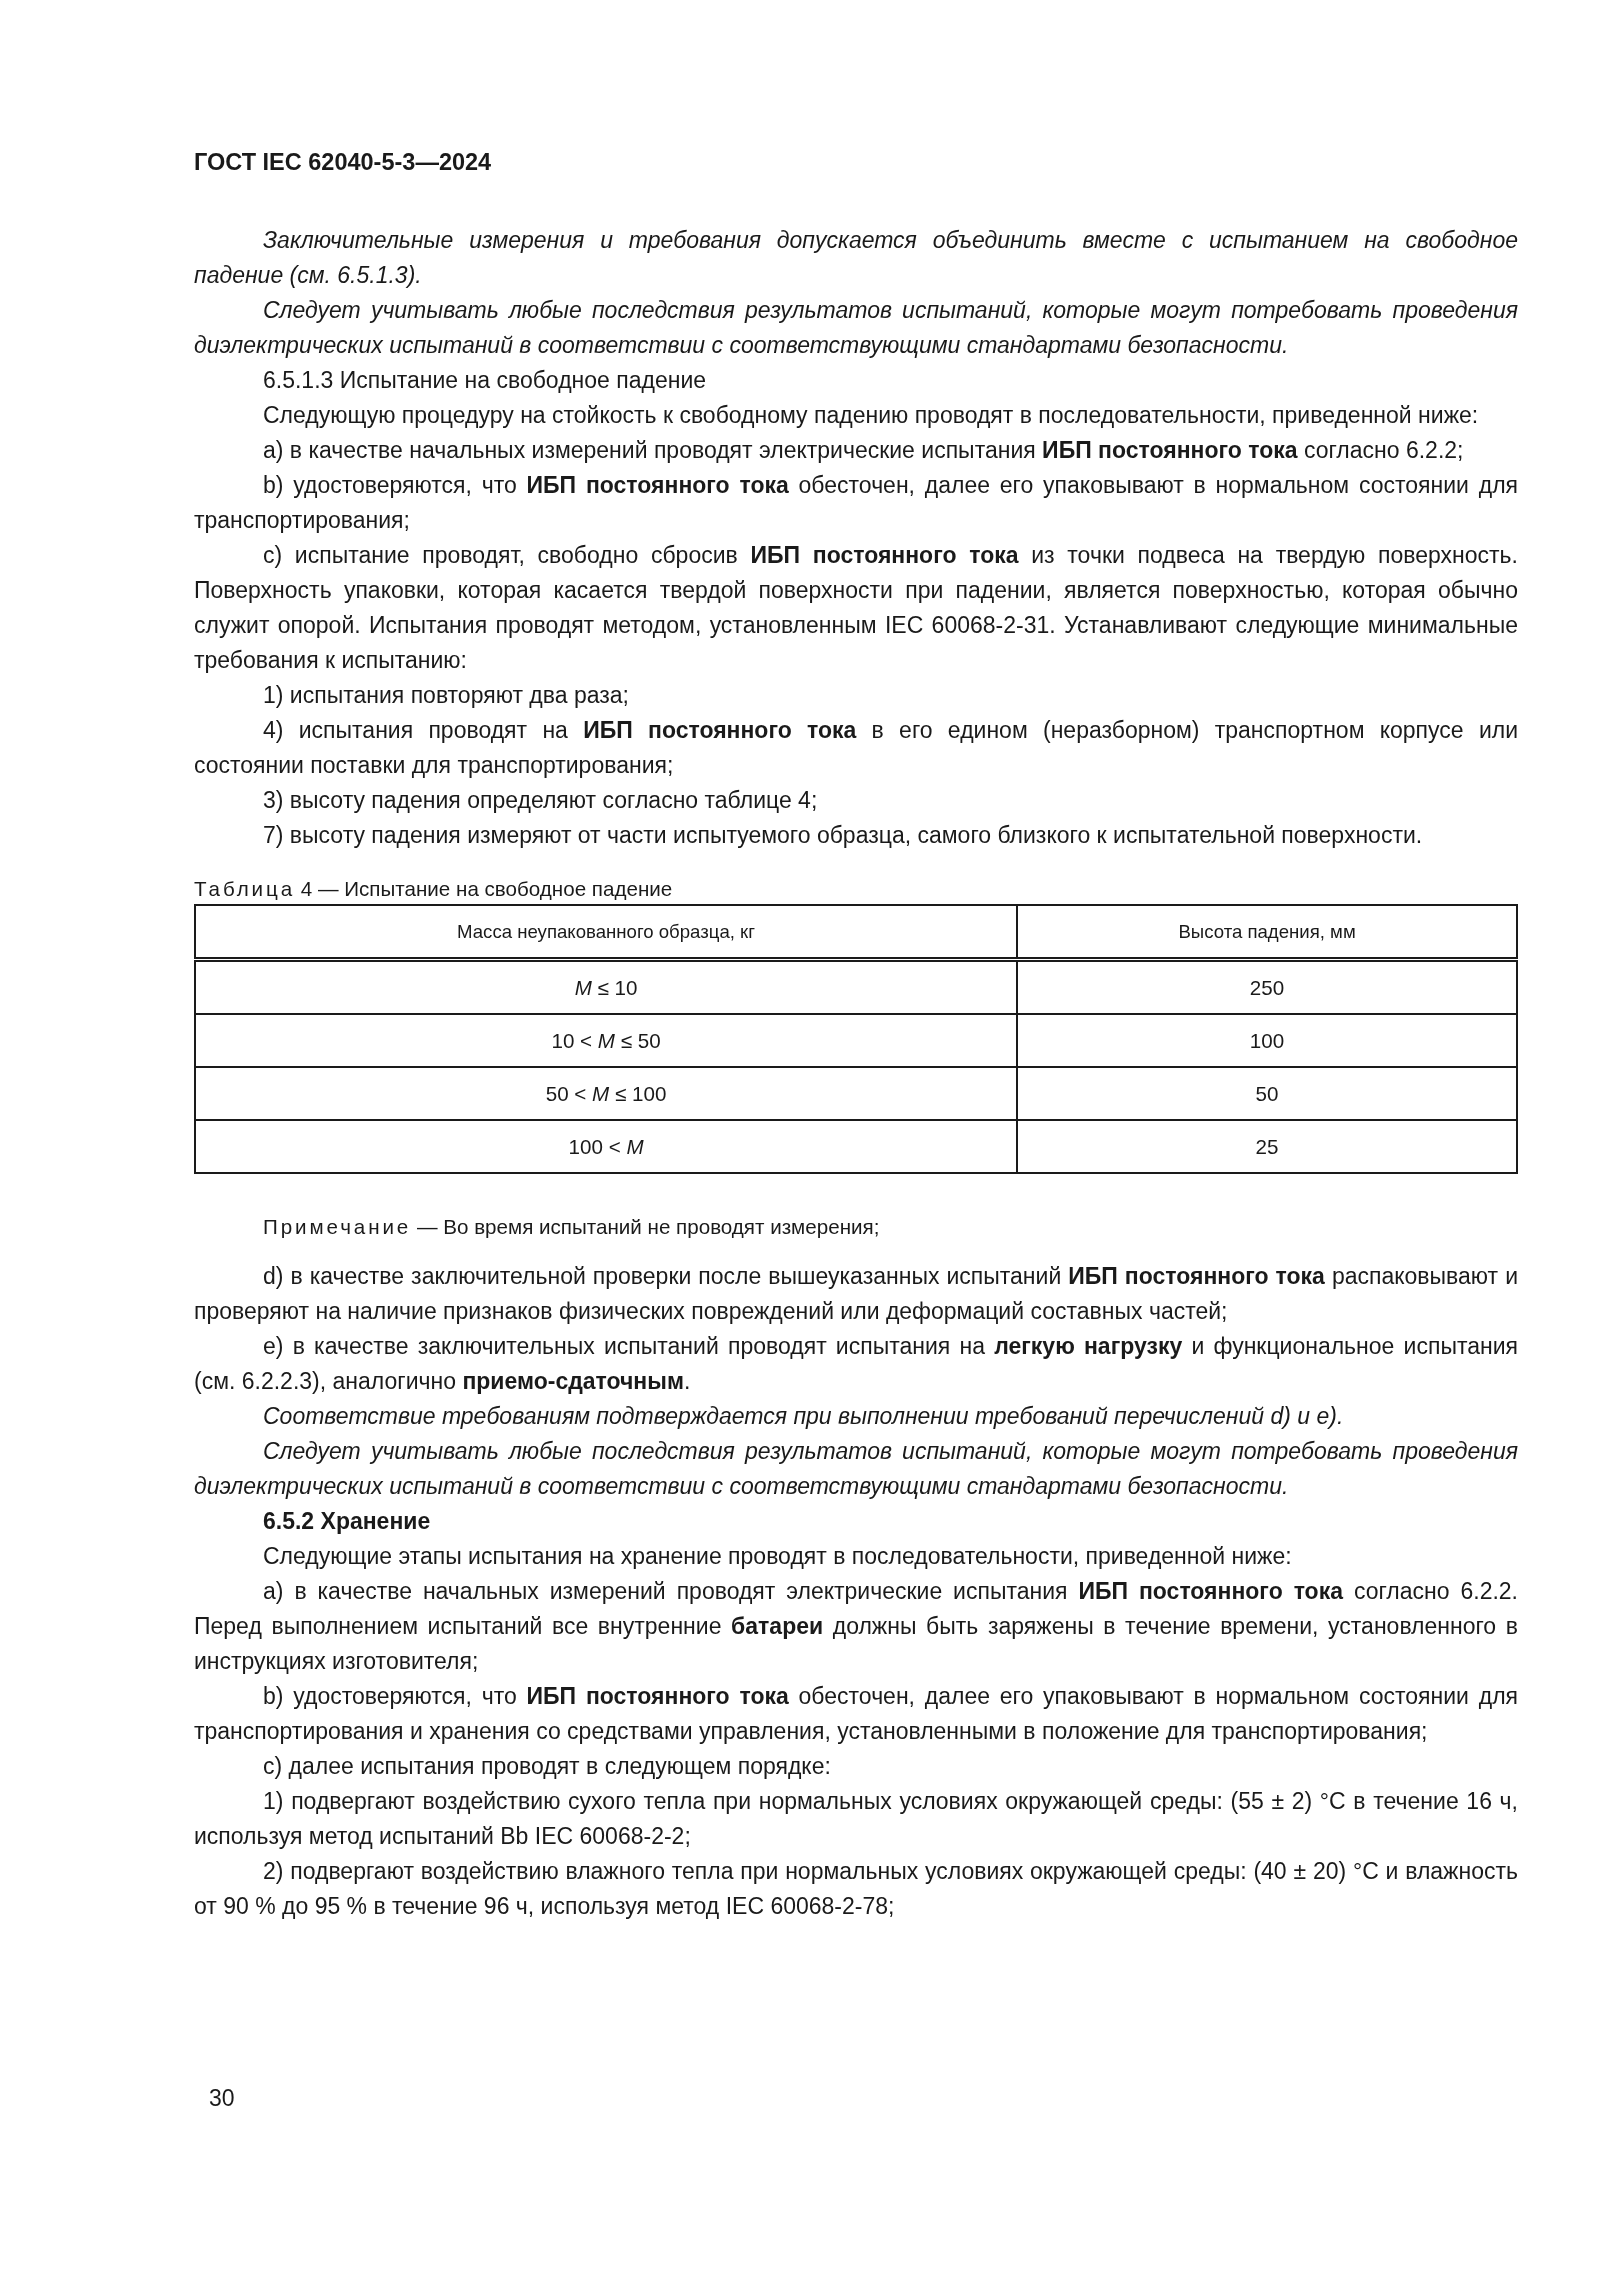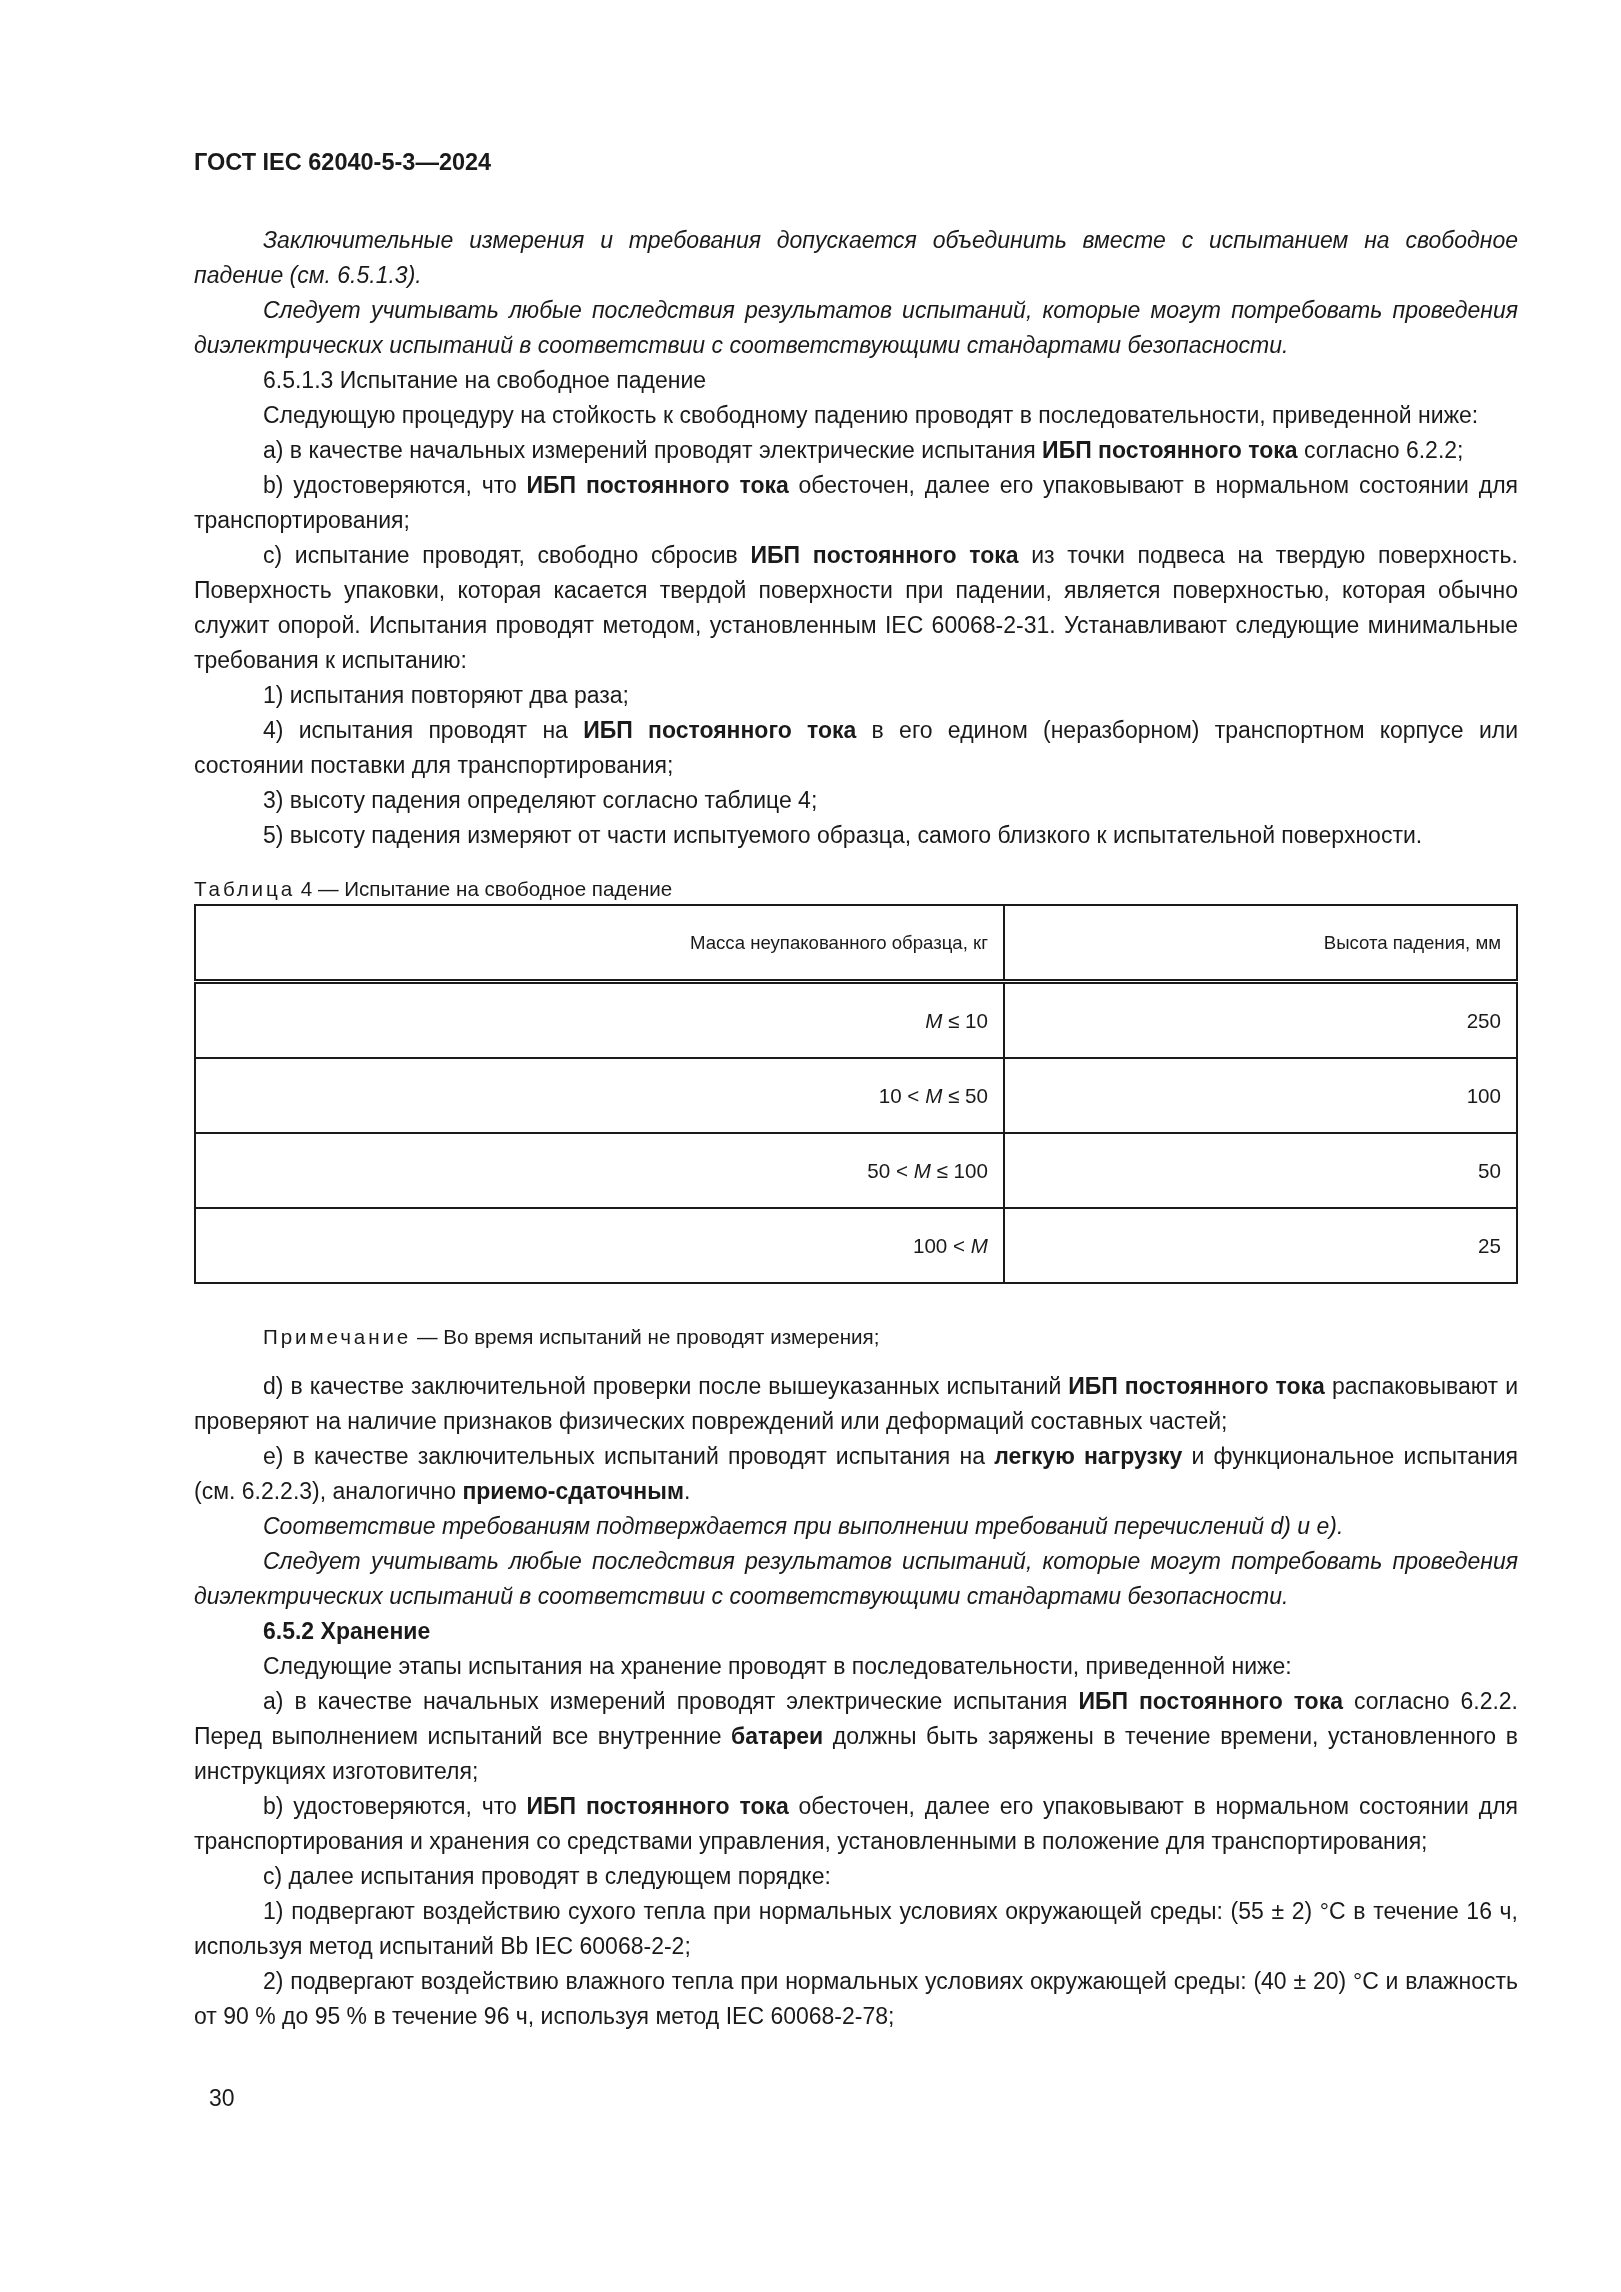--- a/index.html
+++ b/index.html
@@ -7,21 +7,21 @@
          font-family: "Liberation Sans", sans-serif; color: #1a1a1a; }
   .page { position: absolute; left: 194px; top: 0; width: 1324px; }
   .header-title { position: absolute; top: 149px; left: 0; font-size: 23.5px; font-weight: bold; }
   .content { position: absolute; top: 223px; left: 0; width: 1324px; font-size: 23px; line-height: 35px; }
   .p { text-indent: 69px; text-align: justify; margin: 0; }
   .it { font-style: italic; }
   b { font-weight: bold; }
   .spaced { letter-spacing: 2.9px; }
   .tcap { font-size: 20.6px; margin-top: 21.6px; margin-bottom: 2px; line-height: 27.4px; }
   table.t4 { width: 1324px; border-collapse: collapse; font-size: 20.6px; }
-  table.t4 td, table.t4 th { border: 2.5px solid #1a1a1a; text-align: right; height: 43px; padding: 15px; font-weight: normal; }
+  table.t4 td, table.t4 th { border: 2.5px solid #1a1a1a; text-align: center; height: 43px; padding: 4px; font-weight: normal; }
   table.t4 th { font-size: 18.6px; border-bottom: 5.9px double #1a1a1a; height: 43px; }
   .note { font-size: 20.6px; margin-top: 38px; margin-bottom: 17.6px; text-indent: 69px; line-height: 29px; }
   .page-number { position: absolute; top: 2085px; left: 15px; font-size: 23px; }
 </style>
 </head>
 <body>
 
 <div class="page">
   <div class="header-title">ГОСТ IEC 62040-5-3—2024</div>
 
@@ -30,21 +30,21 @@
     <p class="p it">Следует учитывать любые последствия результатов испытаний, которые могут потребовать проведения диэлектрических испытаний в соответствии с соответствующими стандартами безопасности.</p>
     <p class="p">6.5.1.3 Испытание на свободное падение</p>
     <p class="p">Следующую процедуру на стойкость к свободному падению проводят в последовательности, приведенной ниже:</p>
 
     <p class="p"><span>а) в качестве начальных измерений проводят электрические испытания </span><b>ИБП постоянного тока</b><span> согласно 6.2.2;</span></p>
     <p class="p"><span>b) удостоверяются, что </span><b>ИБП постоянного тока</b><span> обесточен, далее его упаковывают в нормальном состоянии для транспортирования;</span></p>
     <p class="p"><span>с) испытание проводят, свободно сбросив </span><b>ИБП постоянного тока</b><span> из точки подвеса на твердую поверхность. Поверхность упаковки, которая касается твердой поверхности при падении, является поверхностью, которая обычно служит опорой. Испытания проводят методом, установленным IEC 60068-2-31. Устанавливают следующие минимальные требования к испытанию:</span></p>
     <p class="p">1) испытания повторяют два раза;</p>
     <p class="p"><span>4) испытания проводят на </span><b>ИБП постоянного тока</b><span> в его едином (неразборном) транспортном корпусе или состоянии поставки для транспортирования;</span></p>
     <p class="p">3) высоту падения определяют согласно таблице 4;</p>
-    <p class="p">5) высоту падения измеряют от части испытуемого образца, самого близкого к испытательной поверхности.</p>
+    <p class="p">7) высоту падения измеряют от части испытуемого образца, самого близкого к испытательной поверхности.</p>
 
     <div class="tcap"><span class="spaced">Таблица</span><span> 4 — Испытание на свободное падение</span></div>
     <table class="t4">
       <tbody>
           <tr>
         <th>Масса неупакованного образца, кг</th>
         <th>Высота падения, мм</th>
       </tr>
       <tr>
         <td><span></span><i>M</i><span> ≤ 10</span></td>

